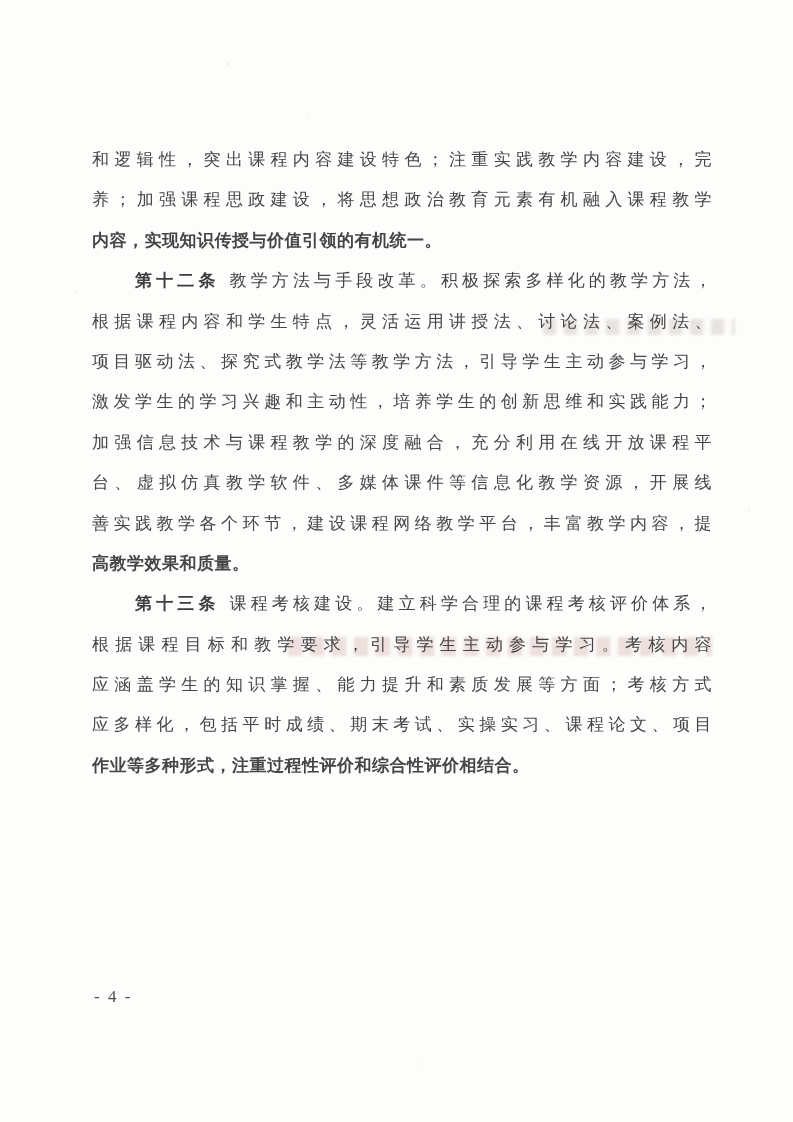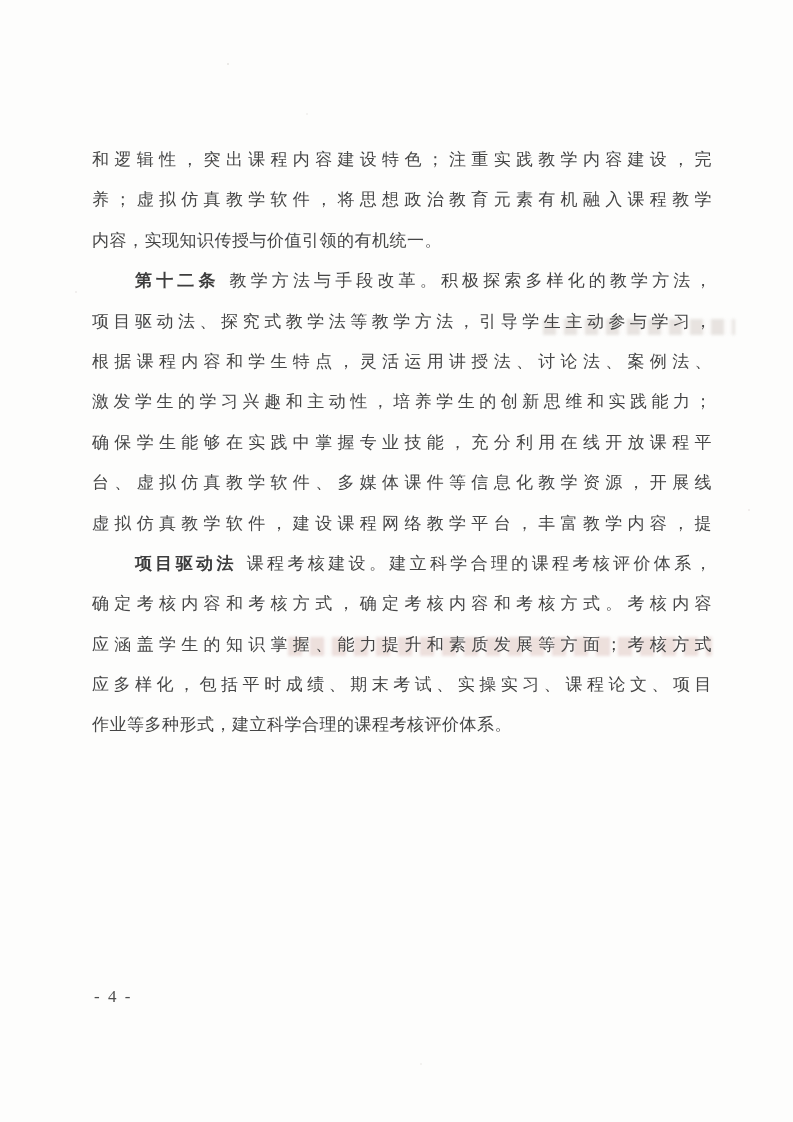--- a/index.html
+++ b/index.html
@@ -41,20 +41,21 @@
   .line {
     height: 40.4px;
     overflow: hidden;
     text-align: justify;
     text-align-last: justify;
     text-justify: inter-ideograph;
     white-space: nowrap;
   }
   .line.last {
     text-align-last: left;
+    font-weight: bold;
   }
   .line.indent {
     padding-left: 43px;
   }
 
   .article-no {
     font-weight: 700;
     font-family: Liberation Sans, sans-serif;
     color: #3d3d3d;
     margin-right: 10px;
@@ -101,35 +102,36 @@
   <div class="speck s4"></div>
   <div class="speck s5"></div>
   <div class="speck s6"></div>
 
   <div class="bleed b1"></div>
   <div class="bleed b2"></div>
 
   <div class="text-block">
       <div>
         <div class="line">和逻辑性，突出课程内容建设特色；注重实践教学内容建设，完</div>
-        <div class="line">养；虚拟仿真教学软件，将思想政治教育元素有机融入课程教学</div>
+        <div class="line">养；加强课程思政建设，将思想政治教育元素有机融入课程教学</div>
         <div class="line last">内容，实现知识传授与价值引领的有机统一。</div>
       </div>
       <div>
         <div class="line indent"><span class="article-no">第十二条</span>教学方法与手段改革。积极探索多样化的教学方法，</div>
+        <div class="line">根据课程内容和学生特点，灵活运用讲授法、讨论法、案例法、</div>
         <div class="line">项目驱动法、探究式教学法等教学方法，引导学生主动参与学习，</div>
-        <div class="line">根据课程内容和学生特点，灵活运用讲授法、讨论法、案例法、</div>
         <div class="line">激发学生的学习兴趣和主动性，培养学生的创新思维和实践能力；</div>
-        <div class="line">确保学生能够在实践中掌握专业技能，充分利用在线开放课程平</div>
+        <div class="line">加强信息技术与课程教学的深度融合，充分利用在线开放课程平</div>
         <div class="line">台、虚拟仿真教学软件、多媒体课件等信息化教学资源，开展线</div>
-        <div class="line">虚拟仿真教学软件，建设课程网络教学平台，丰富教学内容，提</div>
+        <div class="line">善实践教学各个环节，建设课程网络教学平台，丰富教学内容，提</div>
+        <div class="line last">高教学效果和质量。</div>
       </div>
       <div>
-        <div class="line indent"><span class="article-no">项目驱动法</span>课程考核建设。建立科学合理的课程考核评价体系，</div>
-        <div class="line">确定考核内容和考核方式，确定考核内容和考核方式。考核内容</div>
+        <div class="line indent"><span class="article-no">第十三条</span>课程考核建设。建立科学合理的课程考核评价体系，</div>
+        <div class="line">根据课程目标和教学要求，引导学生主动参与学习。考核内容</div>
         <div class="line">应涵盖学生的知识掌握、能力提升和素质发展等方面；考核方式</div>
         <div class="line">应多样化，包括平时成绩、期末考试、实操实习、课程论文、项目</div>
-        <div class="line last">作业等多种形式，建立科学合理的课程考核评价体系。</div>
+        <div class="line last">作业等多种形式，注重过程性评价和综合性评价相结合。</div>
       </div>
     </div>
 
   <div class="page-number">- 4 -</div>
 </div>
 
 </body></html>

